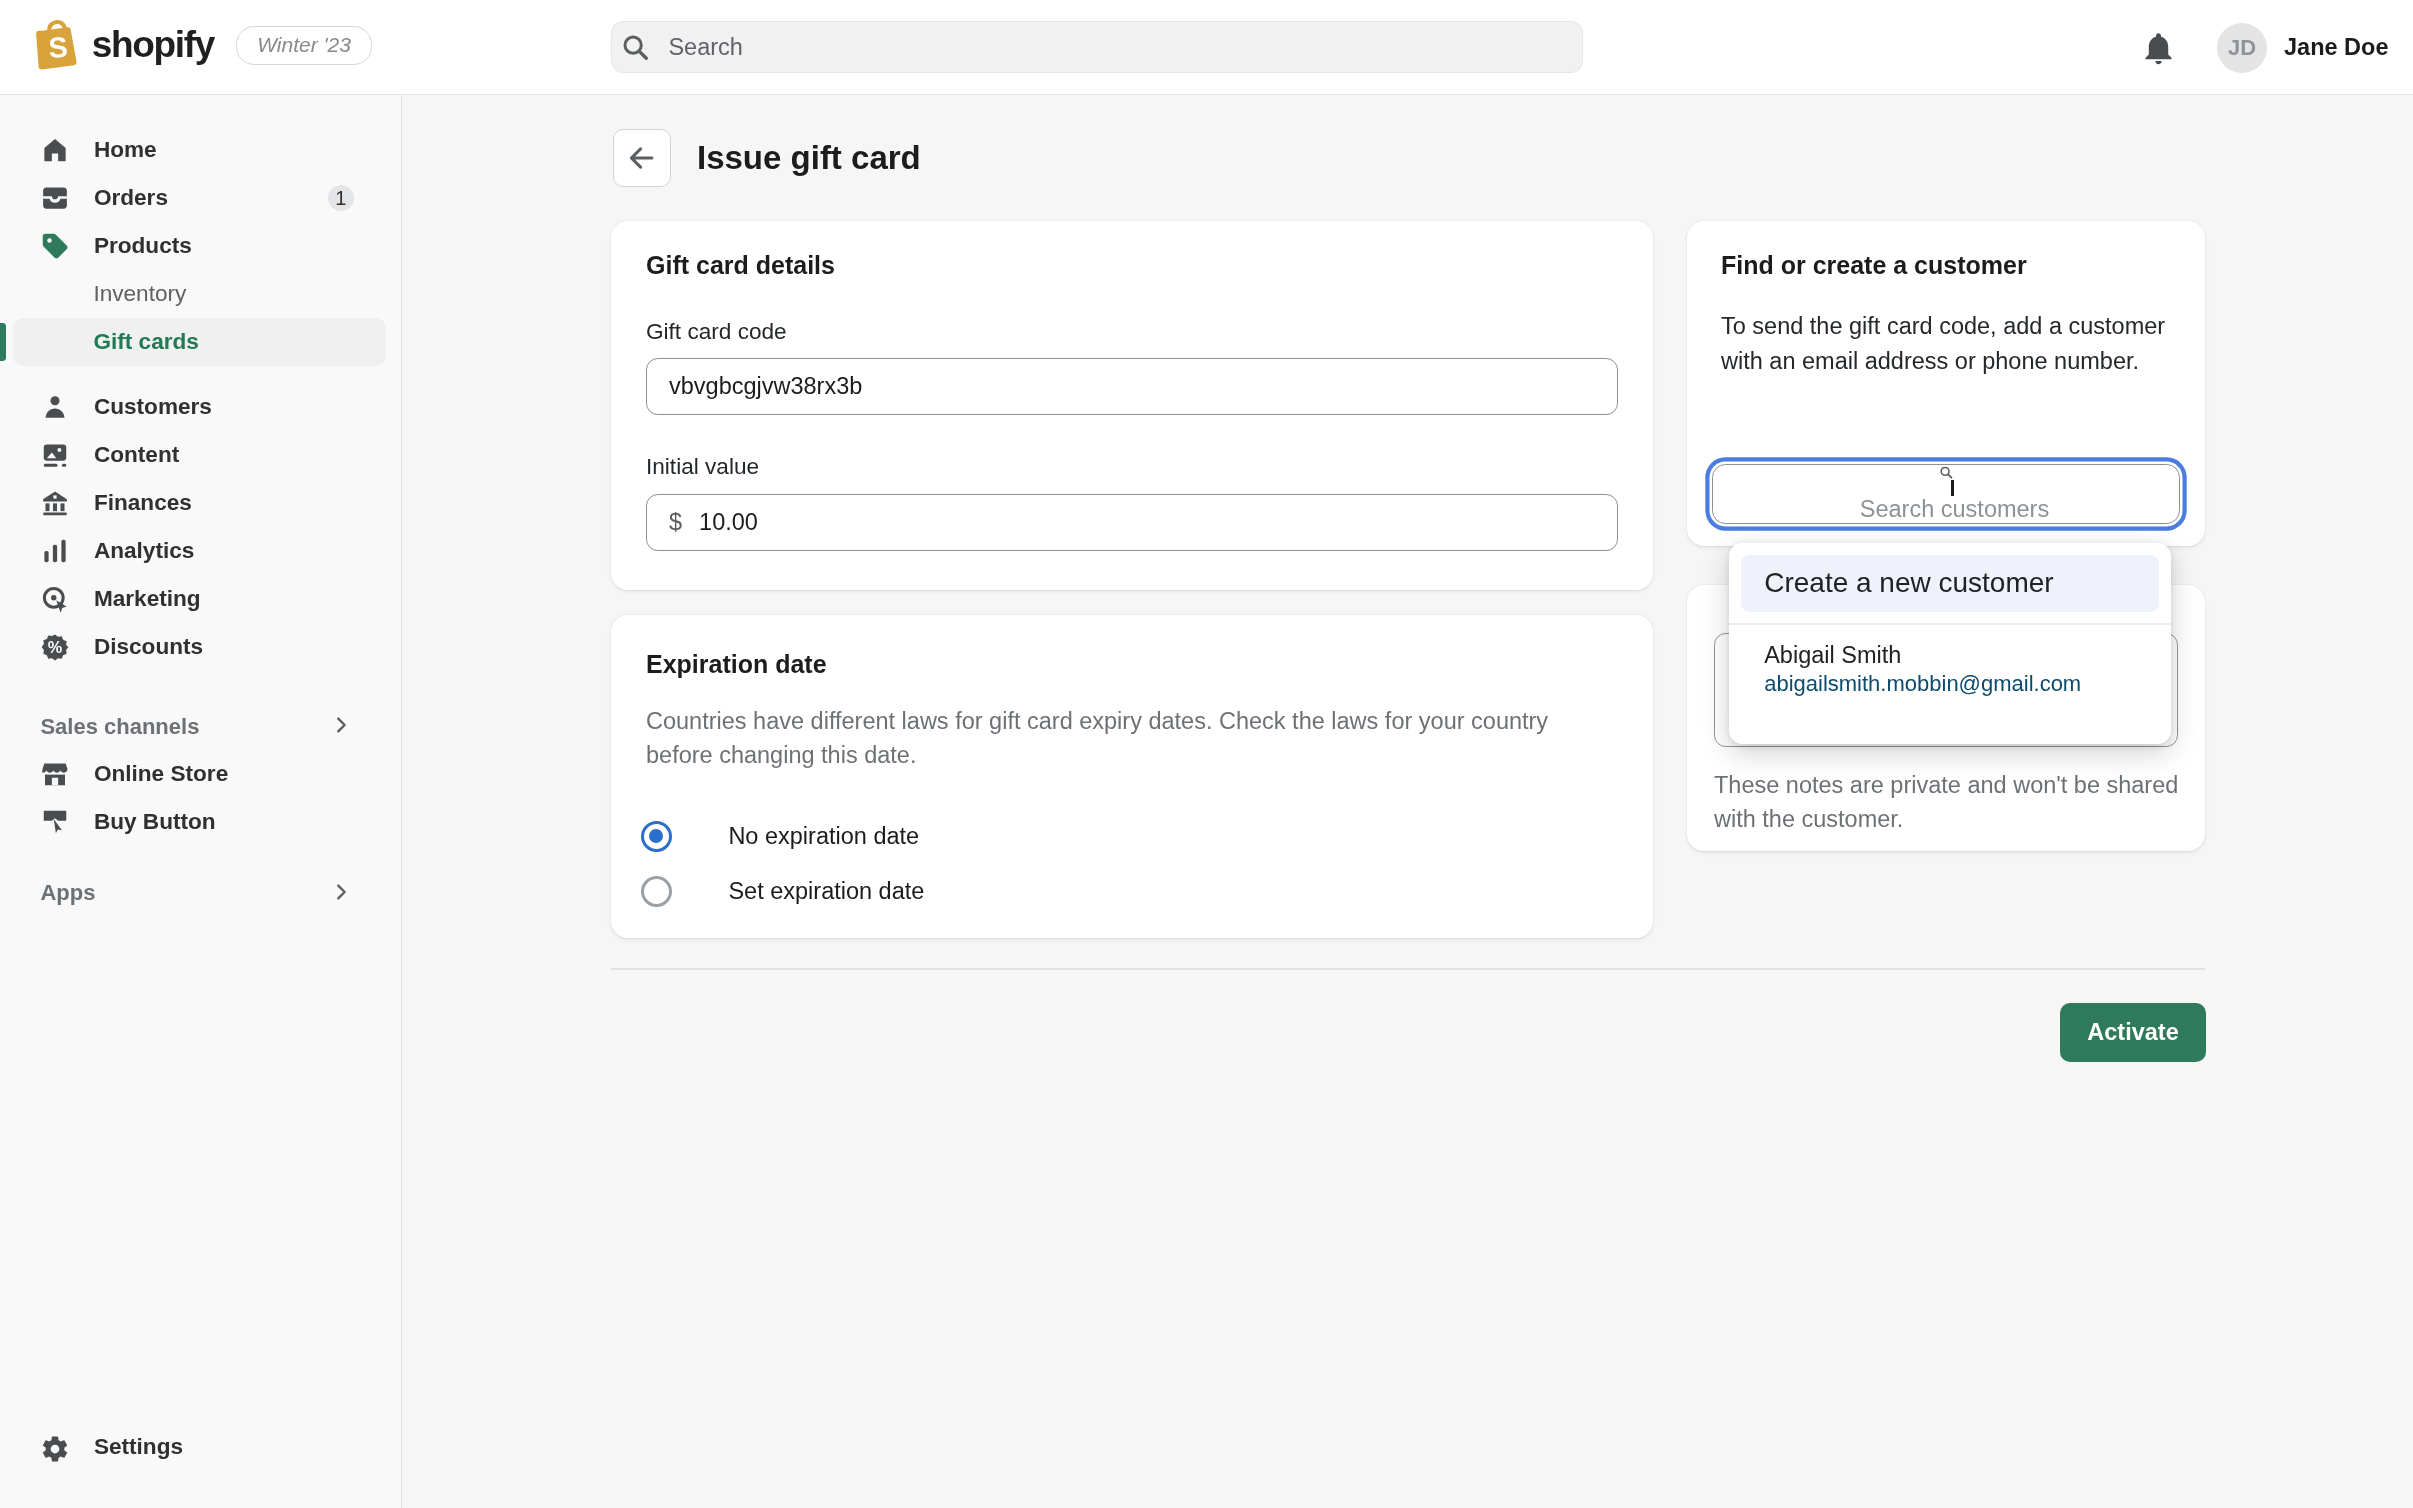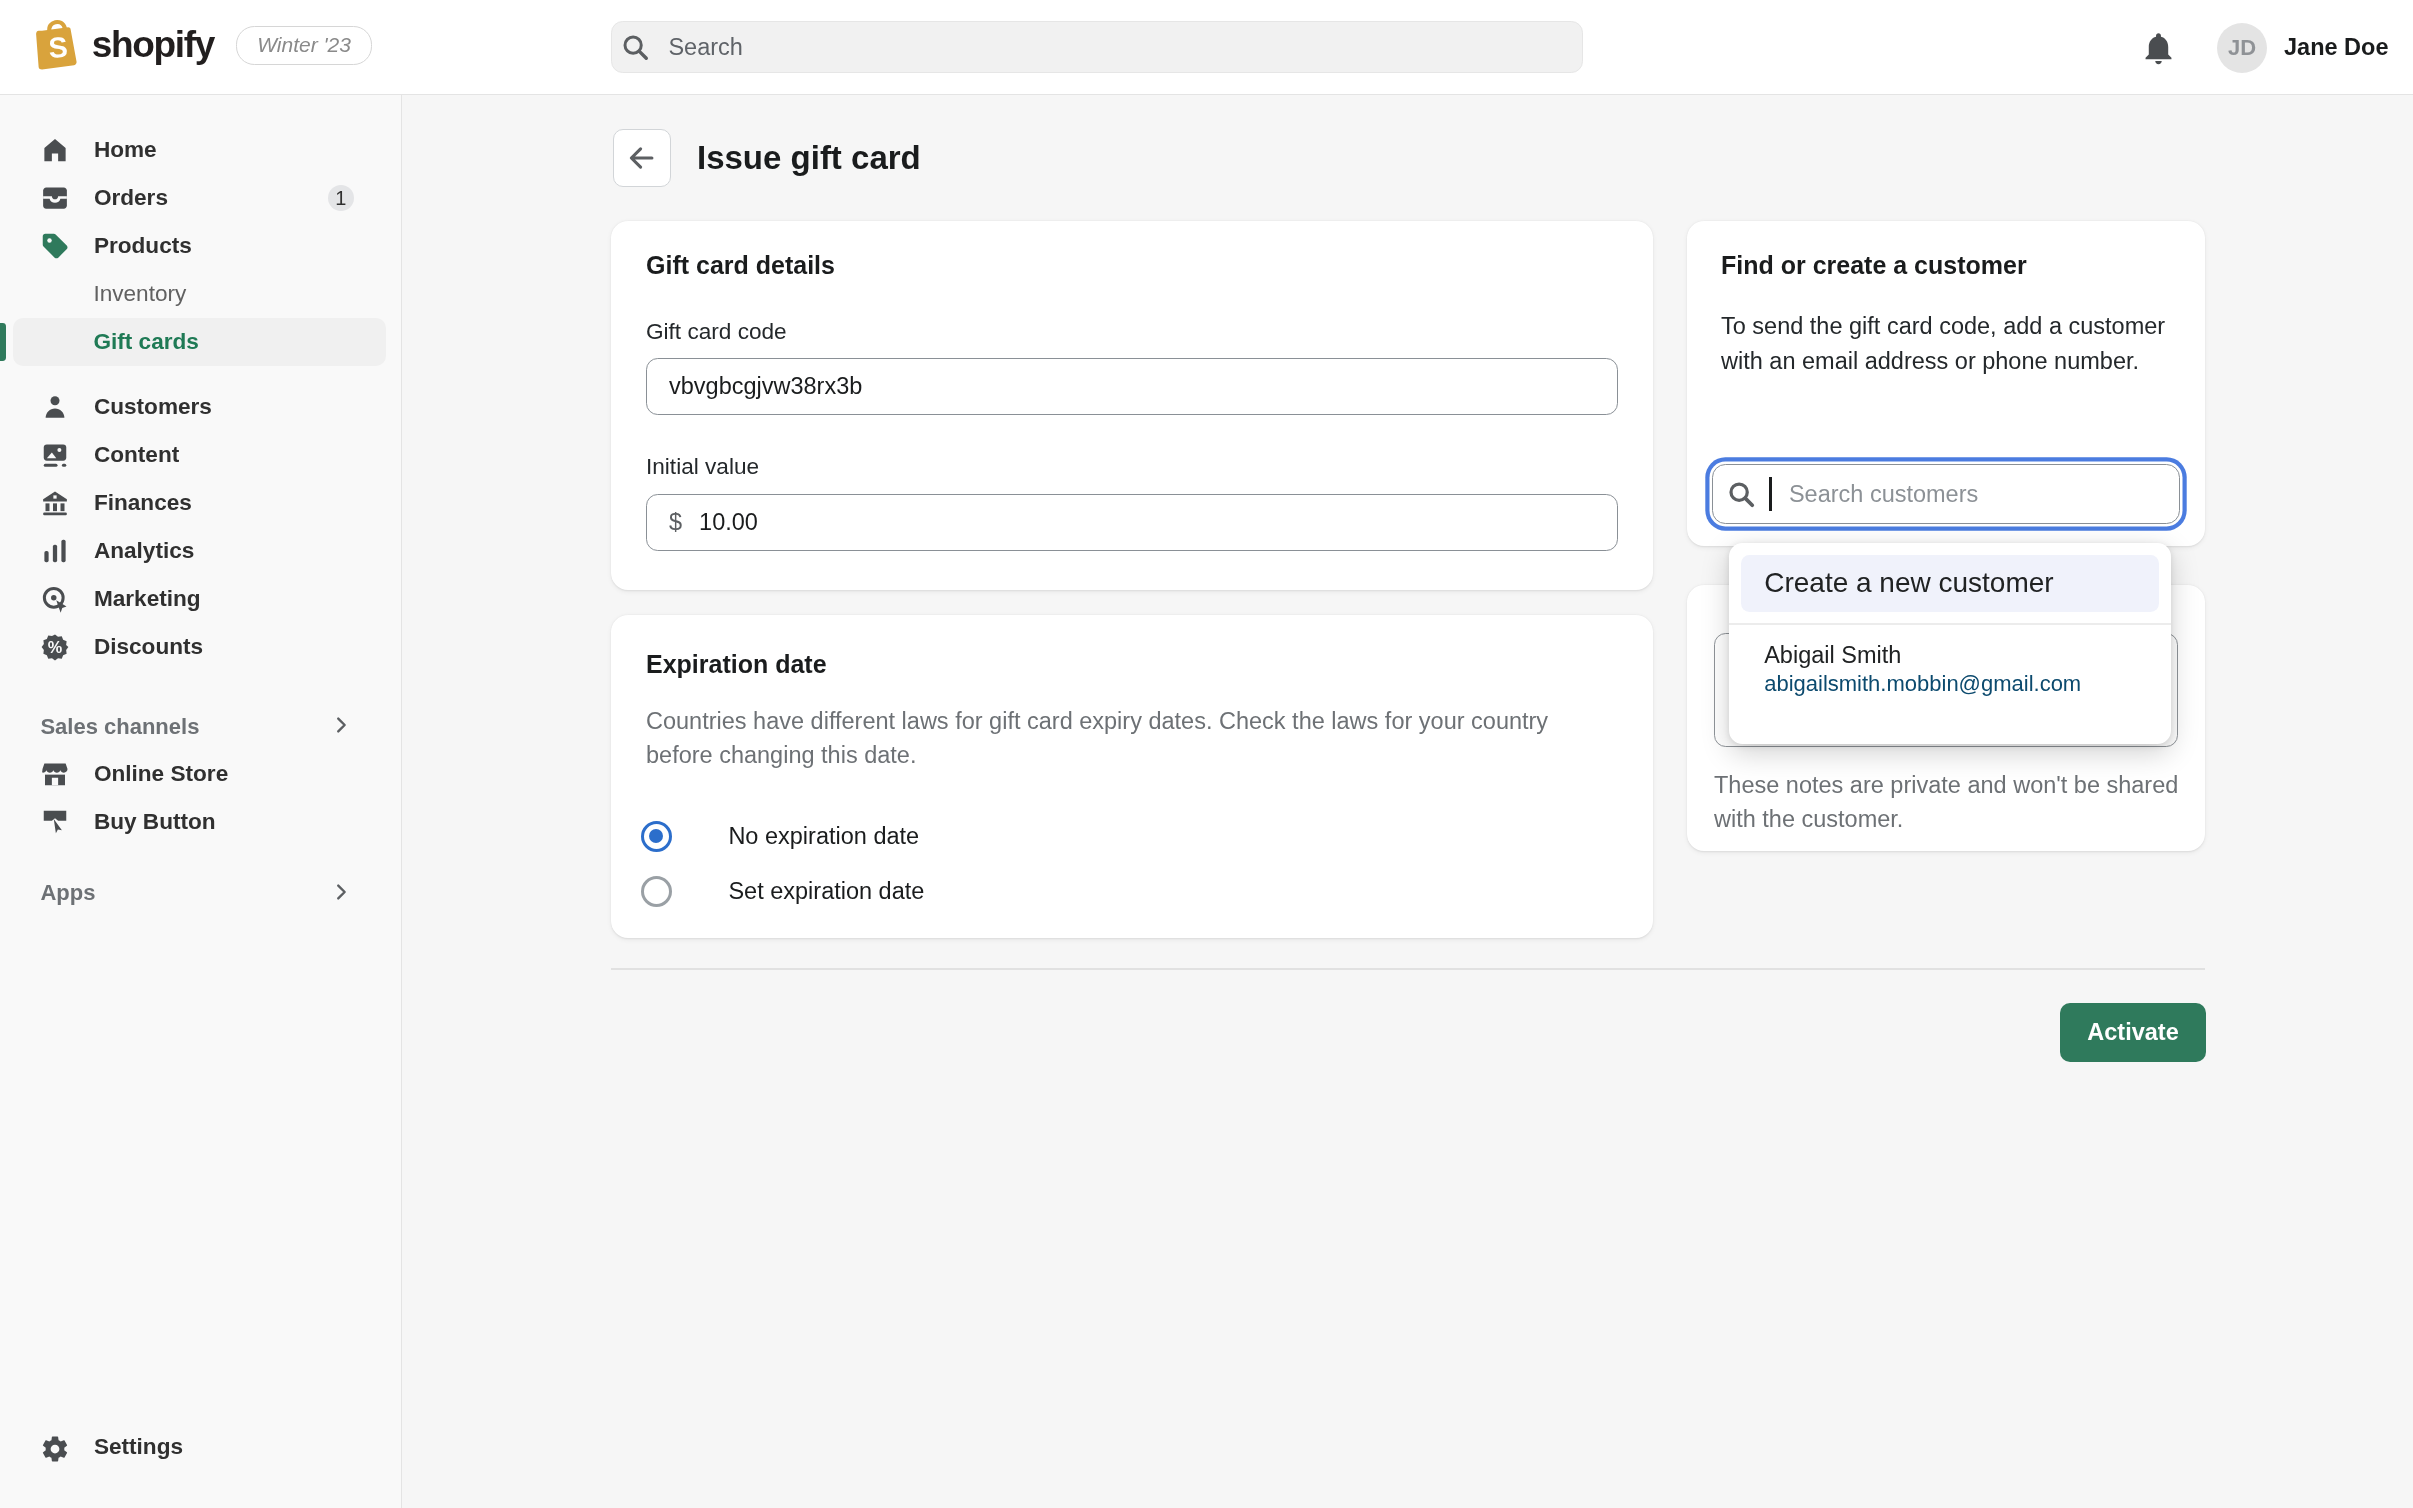--- a/index.html
+++ b/index.html
@@ -78,21 +78,21 @@
 
   .footer-divider { position:absolute; left:209px; top:873px; width:1594px; height:1.7px; background:#e1e1e1; }
   .activate-btn { position:absolute; left:1658px; top:908px; width:146px; height:59px; background:#2f7a5c;
     border:none; border-radius:10px; color:#ffffff; font-size:23.5px; font-weight:600;
     font-family:inherit; cursor:pointer; }
 
   .card-customer { left:1285px; top:126px; width:518px; height:325px; padding:30px 34px; z-index:5; }
   .card-customer .desc { margin-top:28.5px; font-size:23.5px; line-height:35px; color:#24282b; }
   .cust-search { position:absolute; left:25px; right:25px; top:243px; height:60px; background:#fff;
     border:1.7px solid #8a9096; border-radius:13.4px; box-shadow:0 0 0 2.5px #ffffff, 0 0 0 6.7px #4b7ce0;
-    display:flex; align-items:center; padding:0 13px; }
+    display:flex; align-items:center; padding:0 27px;flex-direction:column; }
   .cust-search .ph { margin-left:17px; font-size:23.5px; color:#8c9196; }
   .caret { width:2.5px; height:34px; background:#1a1c1d; margin-left:13.4px; }
 
   .card-notes { left:1285px; top:490px; width:518px; height:266px; padding:0 27px; z-index:1; }
   .notes-area { position:absolute; left:27px; right:27px; top:48px; height:114px; background:#fff;
     border:1.7px solid #8f9499; border-radius:11.7px; }
   .notes-caption { position:absolute; left:27px; right:23.5px; top:183px; font-size:23.5px; line-height:34px;
     color:#6d7175; }
 
   .dropdown { position:absolute; left:1327px; top:448px; width:442px; height:201px; background:#ffffff;

